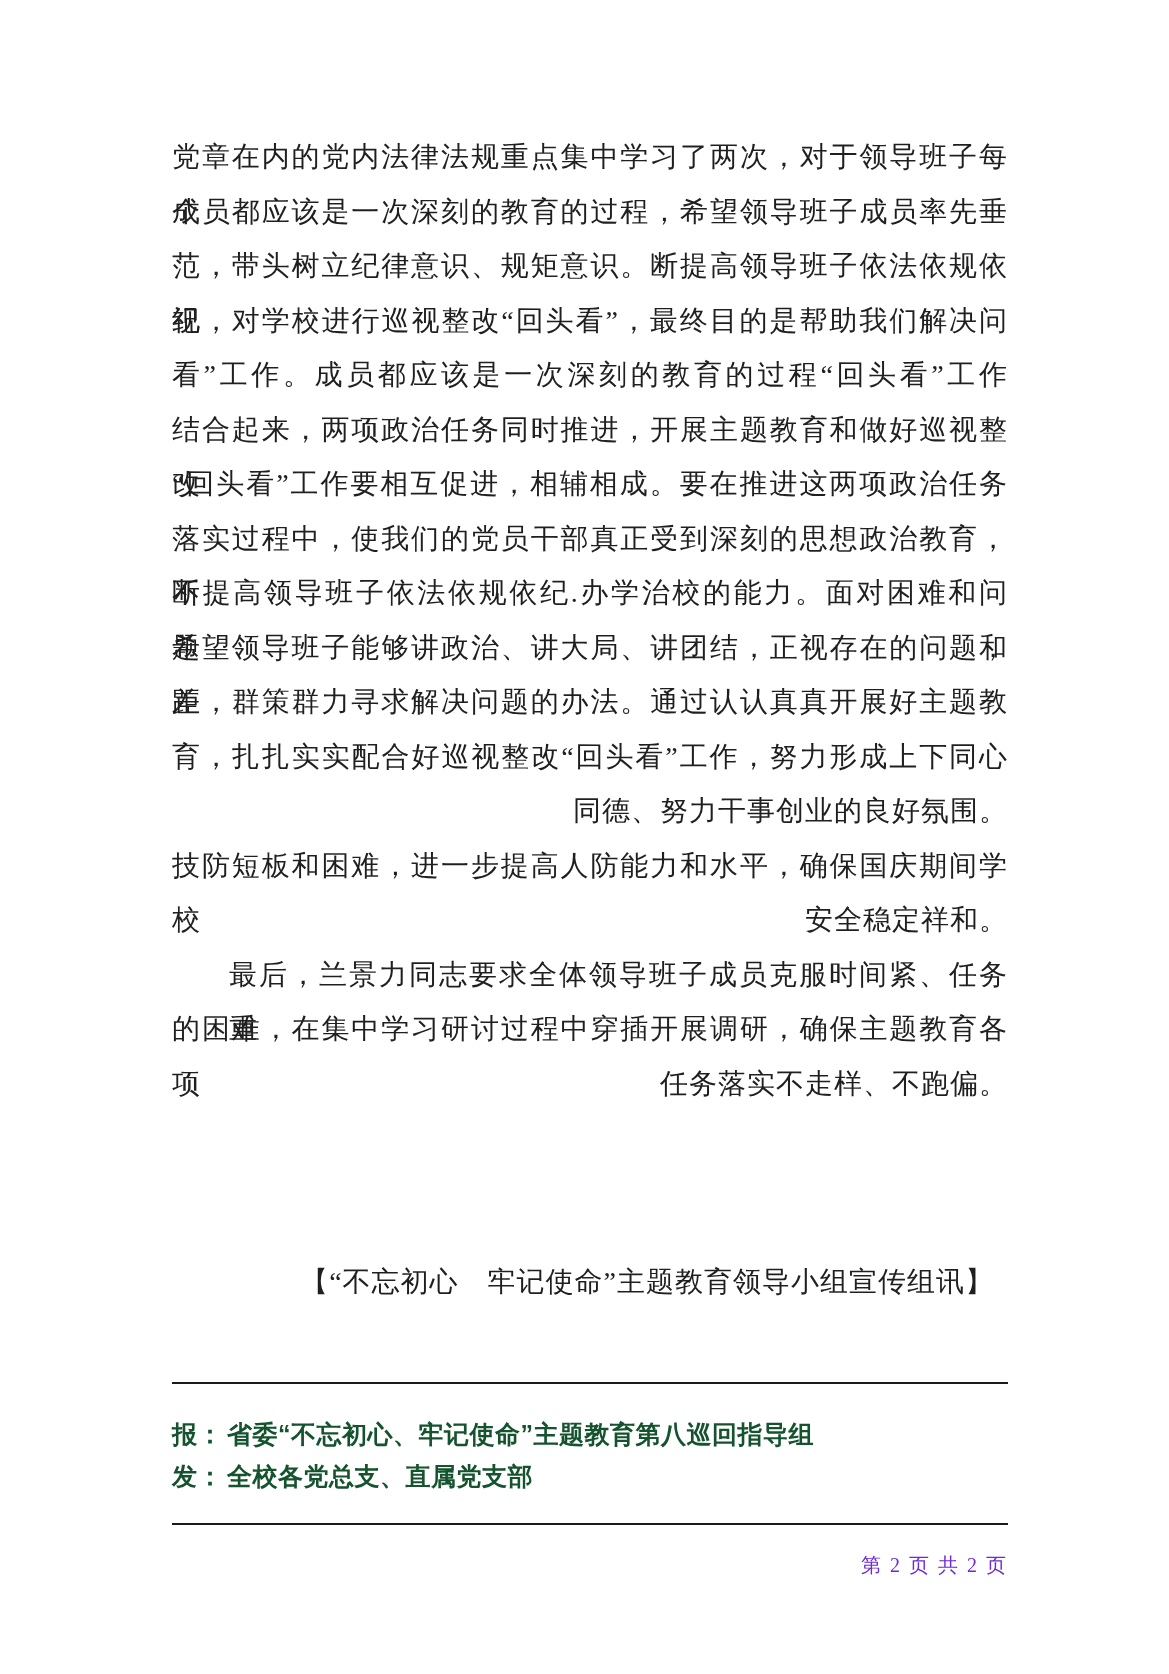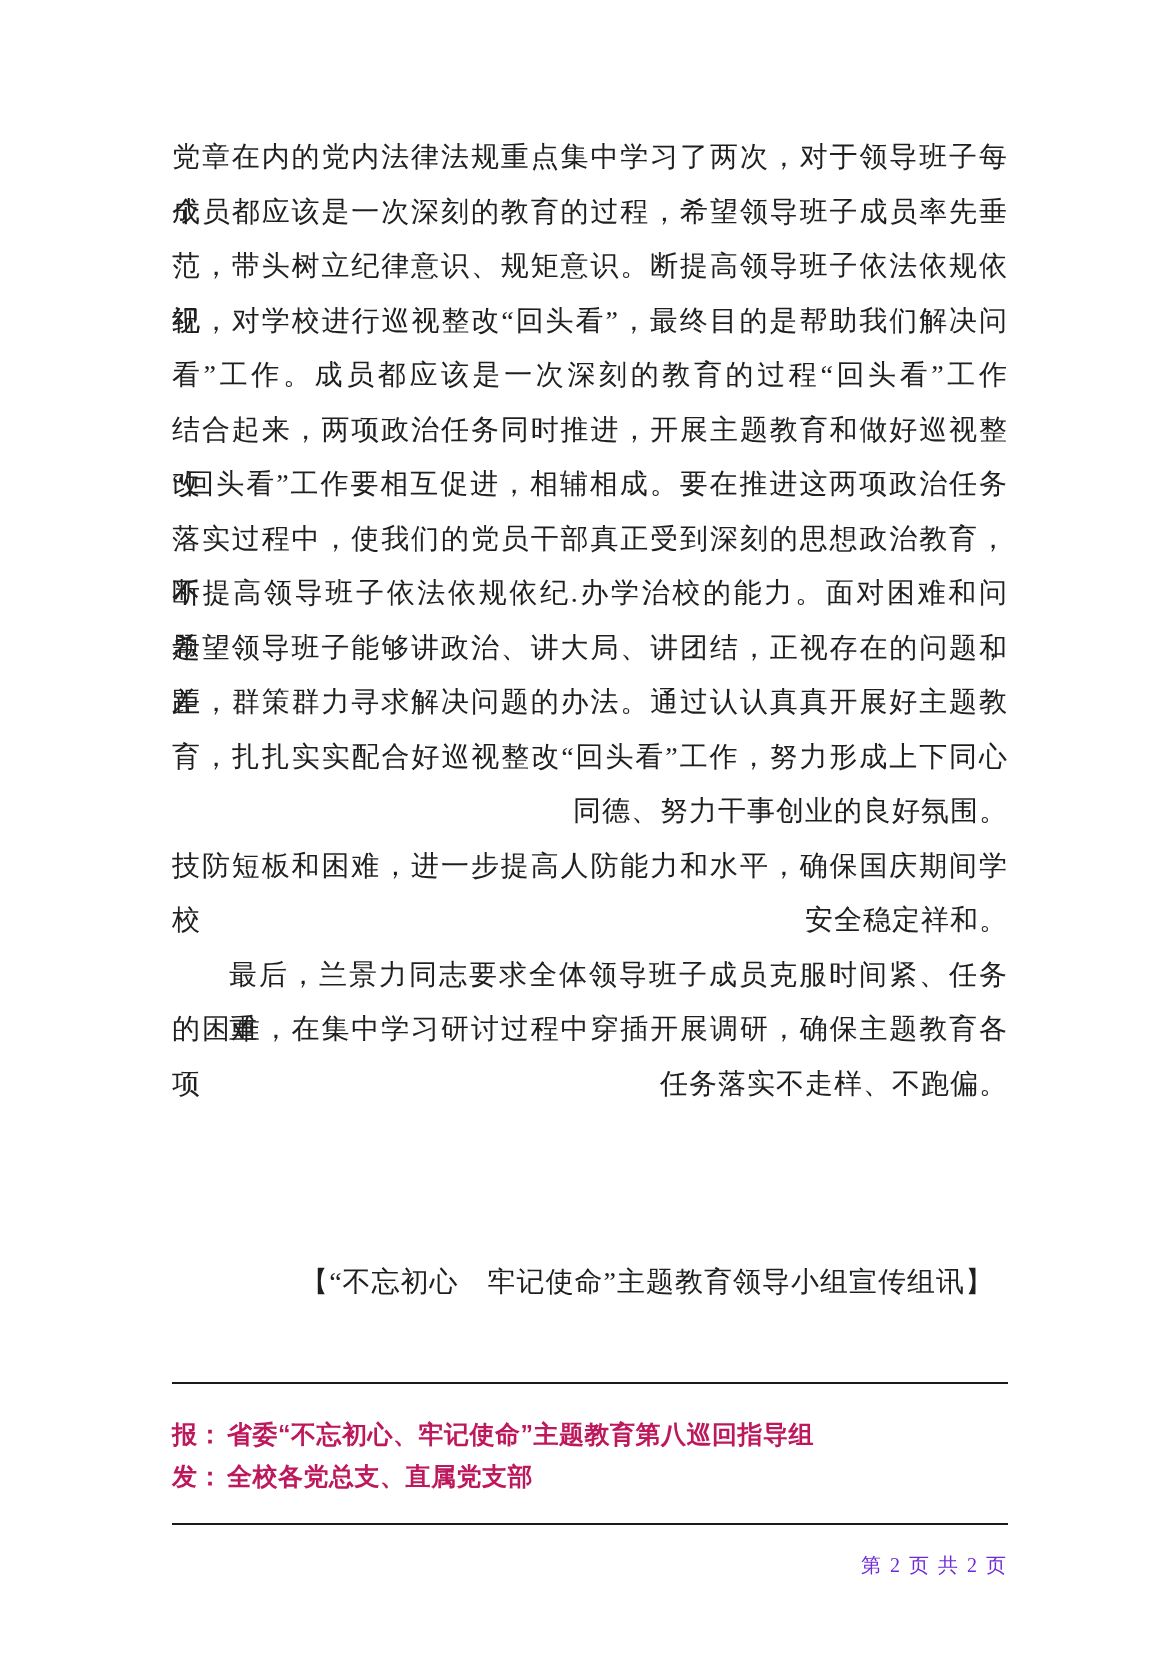--- a/index.html
+++ b/index.html
@@ -62,21 +62,21 @@
   }
   .rule-top{top:1382px;}
   .rule-bottom{top:1523px;}
   .distribution{
     position:absolute;
     left:172px;
     top:1413px;
     width:836px;
     font-family:"Liberation Sans","DejaVu Sans",sans-serif;
     font-weight:700;
-    color:#be185d;
+    color:#14532d;
   }
   .dist-row{
     height:42px;
     line-height:42px;
     font-size:25px;
     letter-spacing:0.5px;
     white-space:nowrap;
   }
   .dist-label{margin-right:4px;}
   .footer{

